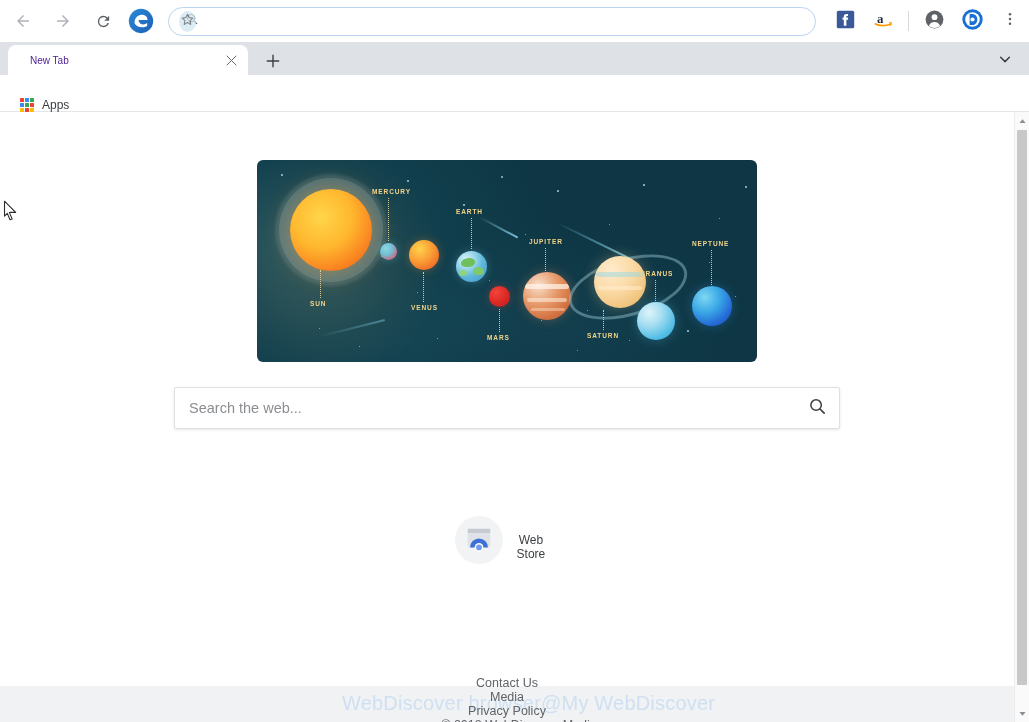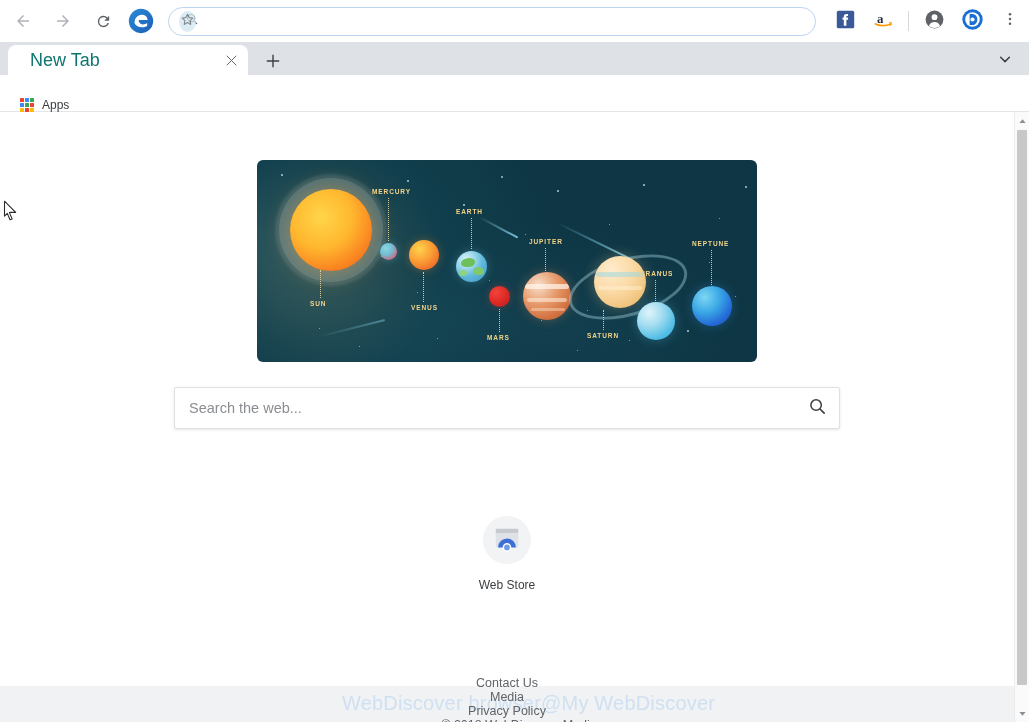--- a/index.html
+++ b/index.html
@@ -41,21 +41,21 @@
   .tabstrip{
     position:absolute;left:0;top:42px;width:1029px;height:33px;
     background:#dee1e6;
   }
   .tab{
     position:absolute;left:8px;top:3px;width:240px;height:30px;
     background:#ffffff;border-radius:8px 8px 0 0;
     display:flex;align-items:center;padding:0 8px 0 22px;box-sizing:border-box;
   }
   .tab-title{
-    flex:1;font-size:18px;color:#0f766e;white-space:nowrap;overflow:hidden;
+    flex:1;font-size:10px;color:#4c1d95;white-space:nowrap;overflow:hidden;
     text-overflow:ellipsis;
   }
   .tab-close{width:18px;height:18px;display:flex;align-items:center;justify-content:center;flex:none;}
   .newtab-btn{
     position:absolute;left:260px;top:8px;width:26px;height:26px;
     display:flex;align-items:center;justify-content:center;border-radius:50%;
   }
   .tablist-btn{
     position:absolute;right:10px;top:7px;width:28px;height:24px;
     display:flex;align-items:center;justify-content:center;
@@ -118,21 +118,21 @@
     flex:1;border:none;outline:none;background:transparent;
     font-family:"Liberation Sans", sans-serif;font-size:14.5px;color:#3c4043;
     padding:0 14px;min-width:0;
   }
   .searchbox input::placeholder{color:#8a8d91;}
   .search-go{width:44px;height:40px;display:flex;align-items:center;justify-content:center;flex:none;}
 
   
   .shortcut{
     position:absolute;left:455px;top:404px;width:104px;
-    display:flex;flex-direction:column;align-items:center;
+    display:flex;flex-direction:row;align-items:center;
   }
   .shortcut-tile{
     width:48px;height:48px;border-radius:50%;background:#f1f3f4;
     display:flex;align-items:center;justify-content:center;
   }
   .shortcut-label{margin-top:14px;font-size:12px;color:#3c4043;text-align:center;}
 
   
   .footer{
     position:absolute;left:0;top:574px;width:1014px;height:36px;

